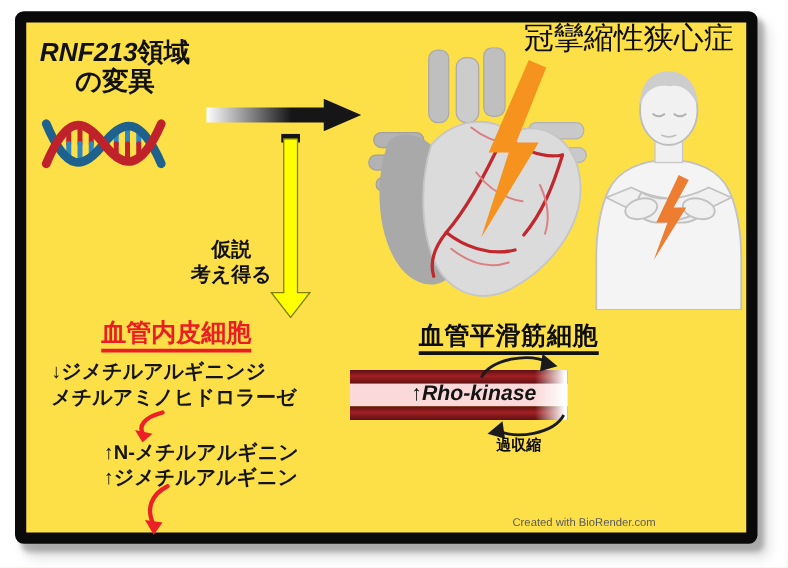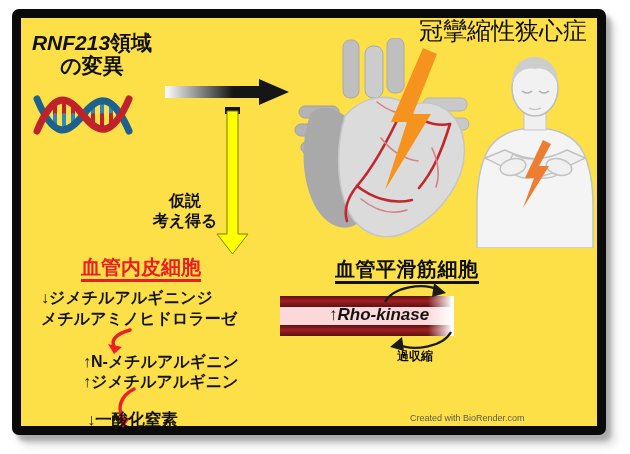--- a/index.html
+++ b/index.html
@@ -163,21 +163,20 @@
     <svg class="abs red-arrow-1" viewBox="0 0 36 26">
       <path d="M27,2 C 12,6 7,13 12,20" fill="none" stroke="#ec2027" stroke-width="3.4" stroke-linecap="round"></path>
       <polygon points="5,16 19,19 11,26" fill="#ec2027"></polygon>
     </svg>
     <div class="abs endo-item2">↑N-メチルアルギニン</div>
     <div class="abs endo-item3">↑ジメチルアルギニン</div>
     <svg class="abs red-arrow-2" viewBox="0 0 34 42">
       <path d="M25,2 C 11,9 8,21 14,33" fill="none" stroke="#ec2027" stroke-width="3.4" stroke-linecap="round"></path>
       <polygon points="7,29 21,31 14,41" fill="#ec2027"></polygon>
     </svg>
-    <div class="abs endo-item4">↓一酸化窒素</div>
 
     <div class="abs sm-title">血管平滑筋細胞</div>
     <div class="abs vessel">
       <div class="vessel-wall"></div>
       <div class="vessel-lumen"></div>
       <div class="vessel-wall"></div>
       <div class="vessel-fade"></div>
     </div>
     <div class="abs rho-label">
       <span>↑</span><span class="it">Rho-kinase</span>

